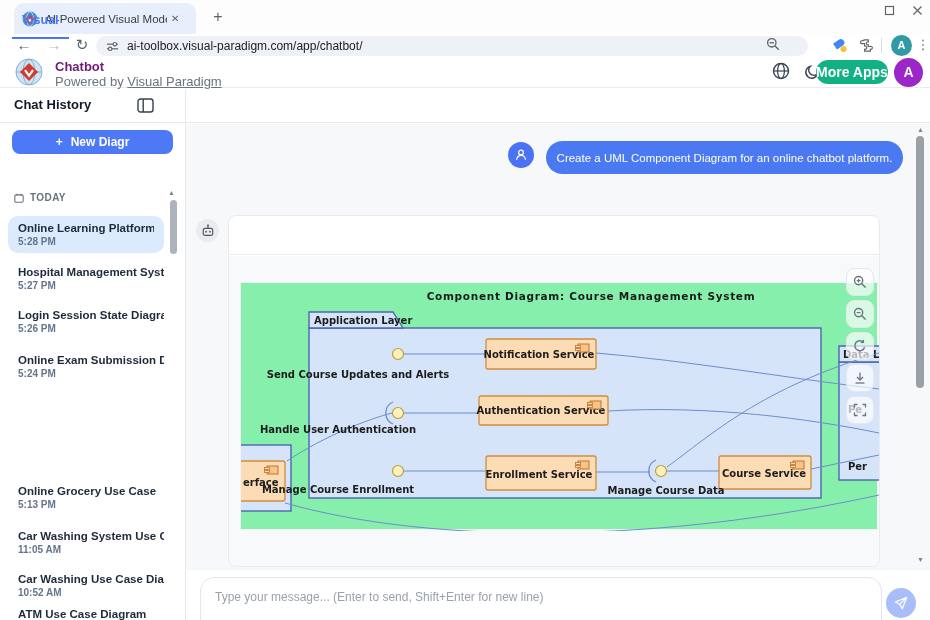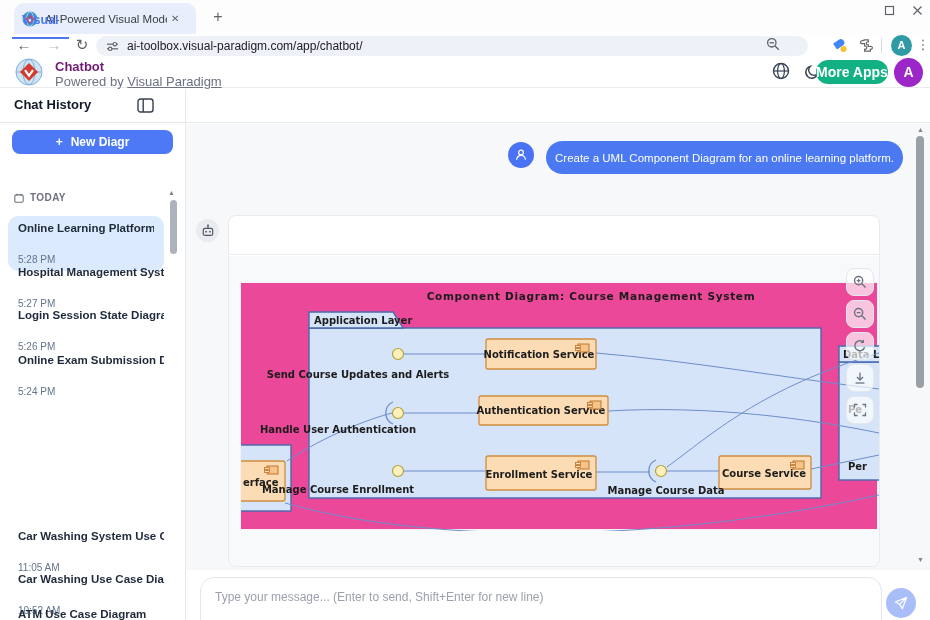--- a/index.html
+++ b/index.html
@@ -54,42 +54,42 @@
   .new-chat { position:absolute; left:12px; top:6px; width:161px; height:24px; background:#4d79f6; border:none;
               border-radius:8px; color:#fff; font-size:12px; font-weight:bold; font-family:inherit;
               display:flex; align-items:center; justify-content:center; gap:8px; }
   .search-box { position:absolute; left:12px; top:37px; width:161px; height:23px; border:1px solid #e2e5ea; border-radius:8px;
                 font-size:11.5px; color:#374151; padding:0 10px; font-family:inherit; outline:none; }
   .search-box::placeholder { color:#9ca3af; }
   .sec-label { position:absolute; left:14px; top:68px; display:flex; align-items:center; gap:6px;
                font-size:10px; font-weight:bold; color:#6b7280; letter-spacing:.4px; }
   .chat-item { position:absolute; left:8px; width:156px; }
   .chat-item .t { font-size:11.5px; font-weight:600; color:#1e293b; white-space:nowrap; overflow:hidden; }
-  .chat-item .ts { font-size:10px; color:#64748b; margin-top:20px; }
+  .chat-item .ts { font-size:10px; color:#64748b; margin-top:2px;font-weight:bold; }
   .chat-item.selected { background:#dceafd; border-radius:10px; padding:6px 10px; left:8px; width:156px; }
   .chat-item:not(.selected) { padding:0 0 0 10px; }
   .sb-scroll-up { position:absolute; left:168px; top:65px; font-size:7px; color:#80868b; }
   .sb-thumb { position:absolute; left:170px; top:76px; width:7px; height:54px; background:#aeb3bb; border-radius:4px; }
 
   
   .chat-area { position:absolute; left:186px; top:124px; width:744px; height:446px; background:#f7f8f9; }
   .user-row-avatar { position:absolute; left:508px; top:142px; width:26px; height:26px; border-radius:50%;
                      background:#4a72f5; display:flex; align-items:center; justify-content:center; }
   .user-bubble { position:absolute; left:546px; top:141px; width:357px; height:33px; background:#4b79f2; border-radius:17px;
                  color:#fff; font-size:11.5px; display:flex; align-items:center; justify-content:center; white-space:nowrap; }
   .bot-avatar { position:absolute; left:196px; top:219px; width:23px; height:23px; border-radius:50%; background:#e9ebef;
                 display:flex; align-items:center; justify-content:center; }
   .card { position:absolute; left:228px; top:215px; width:652px; height:352px; background:#fff;
           border:1px solid #e8eaef; border-radius:8px; }
   .tabbar { position:absolute; left:228px; top:215px; width:652px; height:40px; border-bottom:1px solid #e9ecf0; }
   .tab { position:absolute; top:0; height:39px; line-height:40px; font-size:12.5px; }
   .tab.active { left:12px; padding:0 10px; color:#4b77f2; font-weight:bold; border-bottom:2px solid #4b77f2; }
   .tab.idle { left:86px; padding:0 10px; color:#4b5563; font-weight:600; }
   .card-content { position:absolute; left:229px; top:256px; width:650px; height:310px; background:#f8f9fa; border-radius:0 0 8px 8px; }
-  .canvas { position:absolute; left:240px; top:282px; width:638px; height:248px; background:#ec4899; border:1px solid #f0f2f5; }
+  .canvas { position:absolute; left:240px; top:282px; width:638px; height:248px; background:#86efac; border:1px solid #f0f2f5; }
   .canvas svg { position:absolute; left:0; top:0; }
 
   .fab { position:absolute; left:846px; width:28px; height:28px; background:rgba(255,255,255,.68);
          border:1px solid #e4e7eb; border-radius:8px; display:flex; align-items:center; justify-content:center; }
 
   
   .ch-up { position:absolute; left:917px; top:126px; font-size:7px; color:#80868b; }
   .ch-down { position:absolute; left:917px; top:556px; font-size:7px; color:#80868b; }
   .ch-thumb { position:absolute; left:916px; top:136px; width:8px; height:252px; background:#9aa0a6; border-radius:4px; }
 
@@ -234,20 +234,24 @@
       <div class="ts">5:27 PM</div>
     </div>
     <div class="chat-item" style="top:185px;">
       <div class="t">Login Session State Diagram</div>
       <div class="ts">5:26 PM</div>
     </div>
     <div class="chat-item" style="top:230px;">
       <div class="t">Online Exam Submission Dia...</div>
       <div class="ts">5:24 PM</div>
     </div>
+    <div class="chat-item" style="top:361px;">
+      <div class="t">Online Grocery Use Case</div>
+      <div class="ts">5:13 PM</div>
+    </div>
     <div class="chat-item" style="top:406px;">
       <div class="t">Car Washing System Use Case</div>
       <div class="ts">11:05 AM</div>
     </div>
     <div class="chat-item" style="top:449px;">
       <div class="t">Car Washing Use Case Diagr...</div>
       <div class="ts">10:52 AM</div>
     </div>
     <div class="chat-item" style="top:484px;">
       <div class="t">ATM Use Case Diagram</div>
@@ -258,21 +262,21 @@
   </div>
 
   <div class="chat-area"></div>
 
   <div class="user-row-avatar">
     <svg width="14" height="14" viewBox="0 0 14 14">
       <circle cx="7" cy="4.6" r="2.4" fill="none" stroke="#fff" stroke-width="1.3"></circle>
       <path d="M2.6 11.8 a4.4 4.4 0 0 1 8.8 0" fill="none" stroke="#fff" stroke-width="1.3"></path>
     </svg>
   </div>
-  <div class="user-bubble">Create a UML Component Diagram for an online learning platform.</div>
+  <div class="user-bubble">Create a UML Component Diagram for an online chatbot platform.</div>
 
   <div class="bot-avatar">
     <svg width="14" height="14" viewBox="0 0 16 16">
       <line x1="8" y1="2" x2="8" y2="5" stroke="#4b5563" stroke-width="1.2"></line>
       <circle cx="8" cy="1.8" r="1.1" fill="#4b5563"></circle>
       <rect x="2.6" y="5" width="10.8" height="8" rx="2" fill="none" stroke="#4b5563" stroke-width="1.3"></rect>
       <circle cx="5.8" cy="8.8" r="1" fill="#4b5563"></circle>
       <circle cx="10.2" cy="8.8" r="1" fill="#4b5563"></circle>
     </svg>
   </div>

